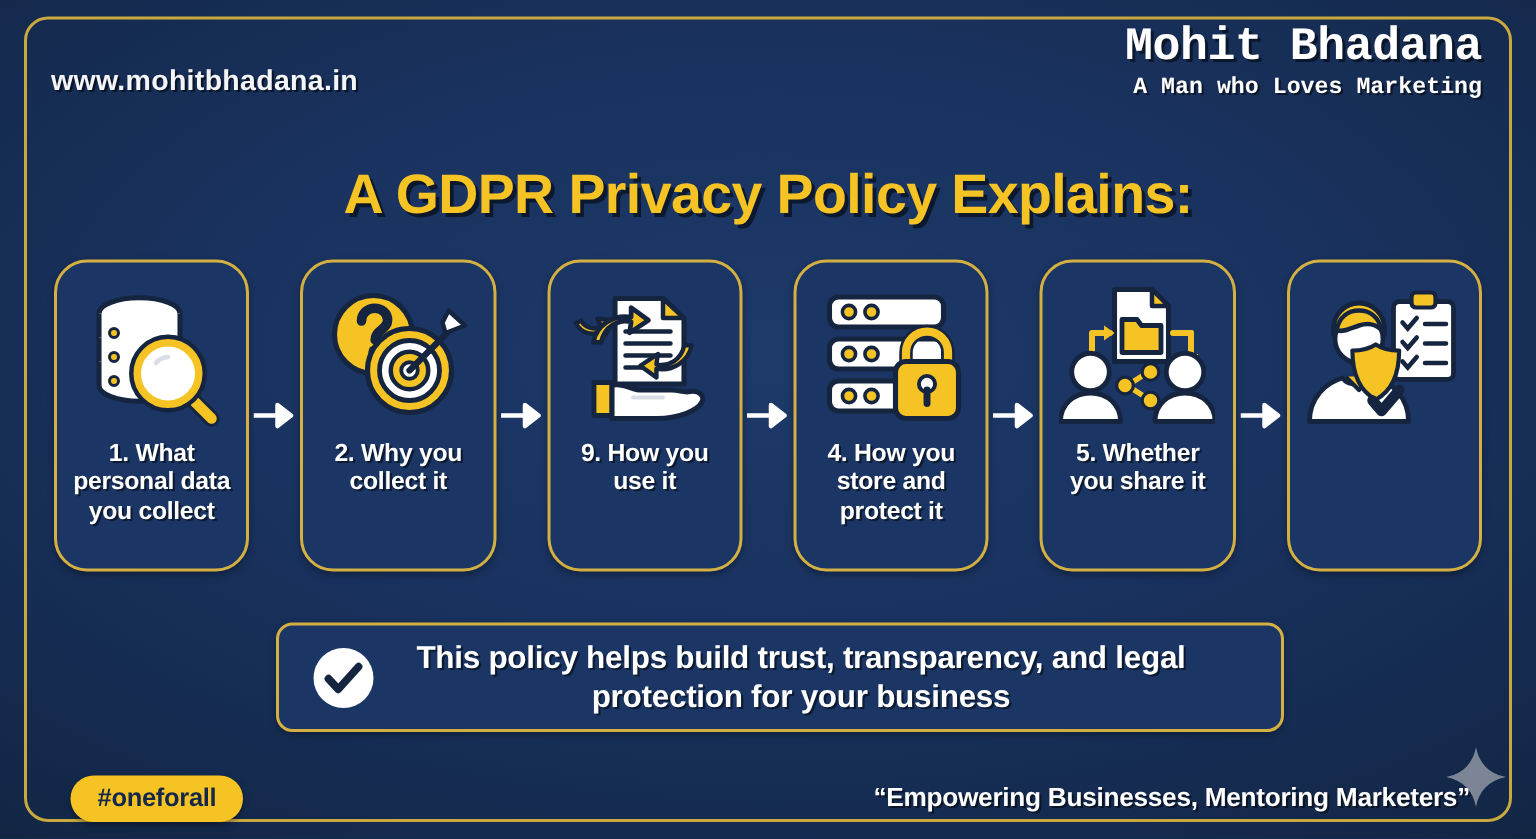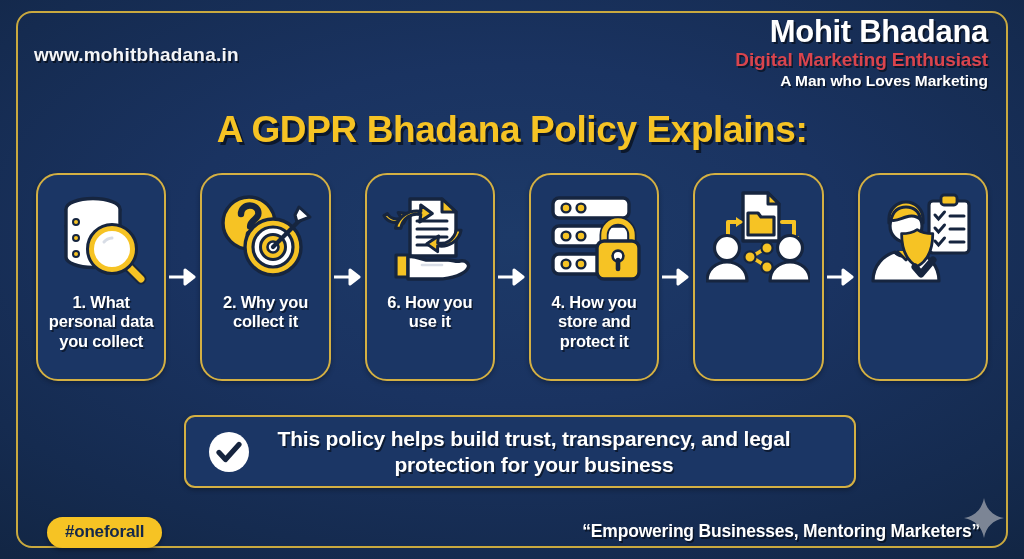--- a/index.html
+++ b/index.html
@@ -48,20 +48,21 @@
     color: #f4f5f8;
     letter-spacing: 0.2px;
     text-shadow: 1.5px 1.5px 0 rgba(0,0,0,.55);
   }
 
   #brand {
     position: absolute;
     right: 36px;
     top: 16px;
     text-align: right;
+    font-family: Liberation Mono, monospace;
   }
   #brand-name {
     font-size: 31px;
     font-weight: 700;
     color: #ffffff;
     line-height: 1.06;
     letter-spacing: -0.3px;
     text-shadow: 2px 2px 0 rgba(0,0,0,.5);
   }
   #brand-tagline {
@@ -218,25 +219,24 @@
 <body>
 
 <div id="poster">
 
   <div id="gold-frame"></div>
 
   <div id="site-url">www.mohitbhadana.in</div>
 
   <div id="brand">
     <div id="brand-name">Mohit Bhadana</div>
-    <div id="brand-tagline">Digital Marketing Enthusiast</div>
     <div id="brand-sub">A Man who Loves Marketing</div>
   </div>
 
-  <div id="main-title">A GDPR Bhadana Policy Explains:</div>
+  <div id="main-title">A GDPR Privacy Policy Explains:</div>
 
   <div id="cards">
 
     <div class="card">
       <div class="card-icon">
         <svg width="104" height="96" viewBox="0 0 104 96">
           <g stroke="#16253f" stroke-width="3.4" stroke-linejoin="round">
             <ellipse cx="44" cy="20" rx="27" ry="10.5" fill="#ffffff"></ellipse>
             <path d="M17 20v16c0 5.8 12.1 10.5 27 10.5S71 41.8 71 36V20" fill="#ffffff"></path>
             <path d="M17 36v16c0 5.8 12.1 10.5 27 10.5S71 57.8 71 52V36" fill="#ffffff"></path>
@@ -294,21 +294,21 @@
             <path d="M39 32h30M39 40h30M39 48h30M39 56h22"></path>
           </g>
           <path d="M25 22c-6 0-10 5-10 10h6l-6 9-6-9h3c0-9 6-14 13-14z" fill="#f6c324" stroke="#16253f" stroke-width="3" stroke-linejoin="round" transform="rotate(-118 18 28)"></path>
           <path d="M16 24c2-10 11-15 19-13l-1 7 12-8-11-8v6C24 6 13 13 11 24z" fill="#f6c324" stroke="#16253f" stroke-width="3" stroke-linejoin="round" transform="translate(6,14) scale(1.05)"></path>
           <path d="M88 44c-2 10-11 15-19 13l1-7-12 8 11 8v-6c11 2 22-5 24-16z" fill="#f6c324" stroke="#16253f" stroke-width="3" stroke-linejoin="round" transform="translate(-8,-2) scale(.98)"></path>
           <path d="M18 66h12v22H18z" fill="#f6c324" stroke="#16253f" stroke-width="3.2" stroke-linejoin="round"></path>
           <path d="M30 68c6-2 12 2 18 3h22c5 0 8 2 12 1 6-1 10 3 8 7-3 6-16 11-30 11H30z" fill="#ffffff" stroke="#16253f" stroke-width="3.4" stroke-linejoin="round"></path>
           <path d="M44 76h20" stroke="#d8dde6" stroke-width="2.6" stroke-linecap="round"></path>
         </svg>
       </div>
-      <div class="card-label">6. How you use it</div>
+      <div class="card-label">9. How you use it</div>
     </div>
 
     <div class="arrow">
       <svg width="28" height="18" viewBox="0 0 28 18">
         <path d="M0 9h17M16 2l9 7-9 7z" fill="#ffffff" stroke="#ffffff" stroke-width="3" stroke-linejoin="round"></path>
       </svg>
     </div>
 
     <div class="card">
       <div class="card-icon">
@@ -360,20 +360,21 @@
           <g stroke="#f6c324" stroke-width="3.6" stroke-linecap="round">
             <path d="M58 60L47 67M58 76L47 69"></path>
           </g>
           <g fill="#f6c324" stroke="#16253f" stroke-width="2.2">
             <circle cx="61" cy="59" r="5.6"></circle>
             <circle cx="61" cy="78" r="5.6"></circle>
             <circle cx="44" cy="68" r="5.6"></circle>
           </g>
         </svg>
       </div>
+      <div class="card-label">5. Whether you share it</div>
     </div>
 
     <div class="arrow">
       <svg width="28" height="18" viewBox="0 0 28 18">
         <path d="M0 9h17M16 2l9 7-9 7z" fill="#ffffff" stroke="#ffffff" stroke-width="3" stroke-linejoin="round"></path>
       </svg>
     </div>
 
     <div class="card">
       <div class="card-icon">

